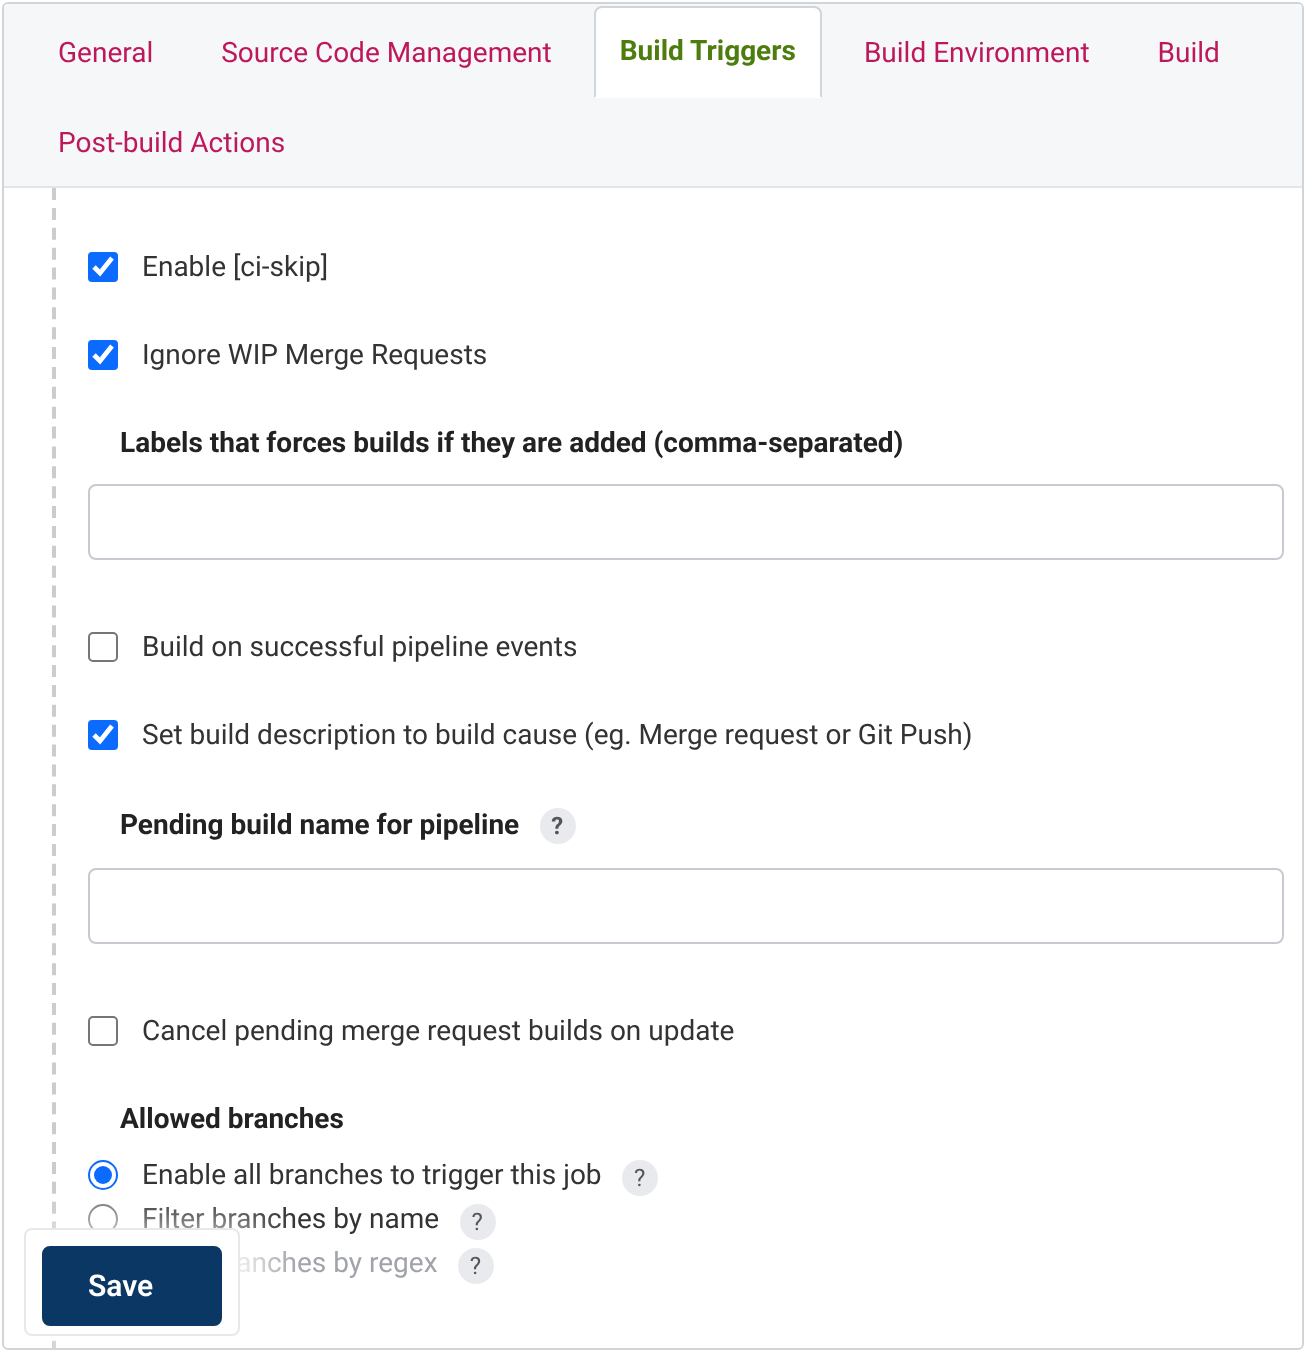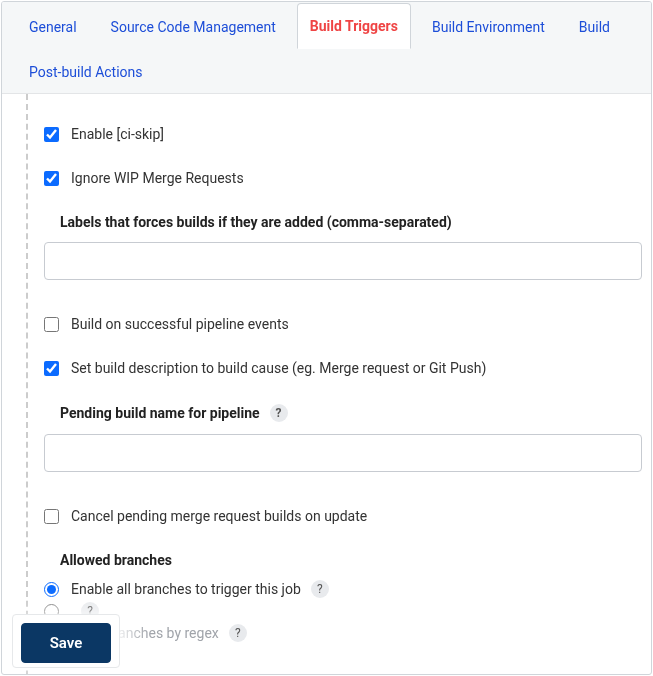--- a/index.html
+++ b/index.html
@@ -25,32 +25,32 @@
     .tabs {
       background: #f5f7f8;
       border-bottom: 1px solid #e3e5e7;
       padding: 0 14px;
       display: flex;
       flex-wrap: wrap;
       align-items: flex-end;
     }
     .tab {
       padding: 14px 12px;
-      color: #1d4ed8;
+      color: #be185d;
       cursor: pointer;
       white-space: nowrap;
       border: 1px solid transparent;
       border-bottom: none;
       position: relative;
       top: 1px;
       margin-right: 8px;
     }
     .tab.active {
       background: #fff;
-      color: #ef4444;
+      color: #4d7c0f;
       font-weight: 700;
       border: 1px solid #d0d5da;
       border-bottom: 1px solid #fff;
       border-radius: 4px 4px 0 0;
     }
     .content {
       padding: 16px 24px 100px 24px;
       position: relative;
     }
     .vline {
@@ -58,21 +58,20 @@
       left: 24px;
       top: 0;
       bottom: 0;
       border-left: 2px dashed #ccc;
     }
     .items {
       margin-left: 18px;
     }
     .row {
       display: flex;
-      align-items: center;
       margin: 16px 0 28px 0;
     }
     .row.tight { margin-bottom: 14px; }
     .row input[type="checkbox"], .row input[type="radio"] {
       width: 15px;
       height: 15px;
       margin-right: 12px;
       accent-color: #0b6bff;
       cursor: pointer;
     }
@@ -135,21 +134,21 @@
       border-radius: 4px;
       box-shadow: 12px 0 22px rgba(255,255,255,0.95);
     }
     .btn {
       min-width: 90px;
       padding: 10px 22px;
       border-radius: 4px;
       font-size: 15px;
       font-weight: 600;
       cursor: pointer;
-      text-align: center;
+      text-align: left;
     }
     .btn-primary {
       background: #0b3764;
       color: #fff;
       border: 1px solid #0b3764;
     }
     .btn-secondary {
       background: #fff;
       color: #333;
       border: 1px solid #9aa0a8;
@@ -209,20 +208,21 @@
       <div class="section-label">Allowed branches</div>
 
       <div class="radio-group">
         <div class="row tight">
           <input type="radio" name="ab" checked="" style="">
           <label>Enable all branches to trigger this job</label>
           <span class="help">?</span>
         </div>
         <div class="row tight">
           <input type="radio" name="ab" style="">
+          <label>Filter branches by name</label>
           <span class="help">?</span>
         </div>
         <div class="row tight disabled">
           <input type="radio" name="ab" style="">
           <label>Filter branches by regex</label>
           <span class="help">?</span>
         </div>
       </div>
 
     </div>

